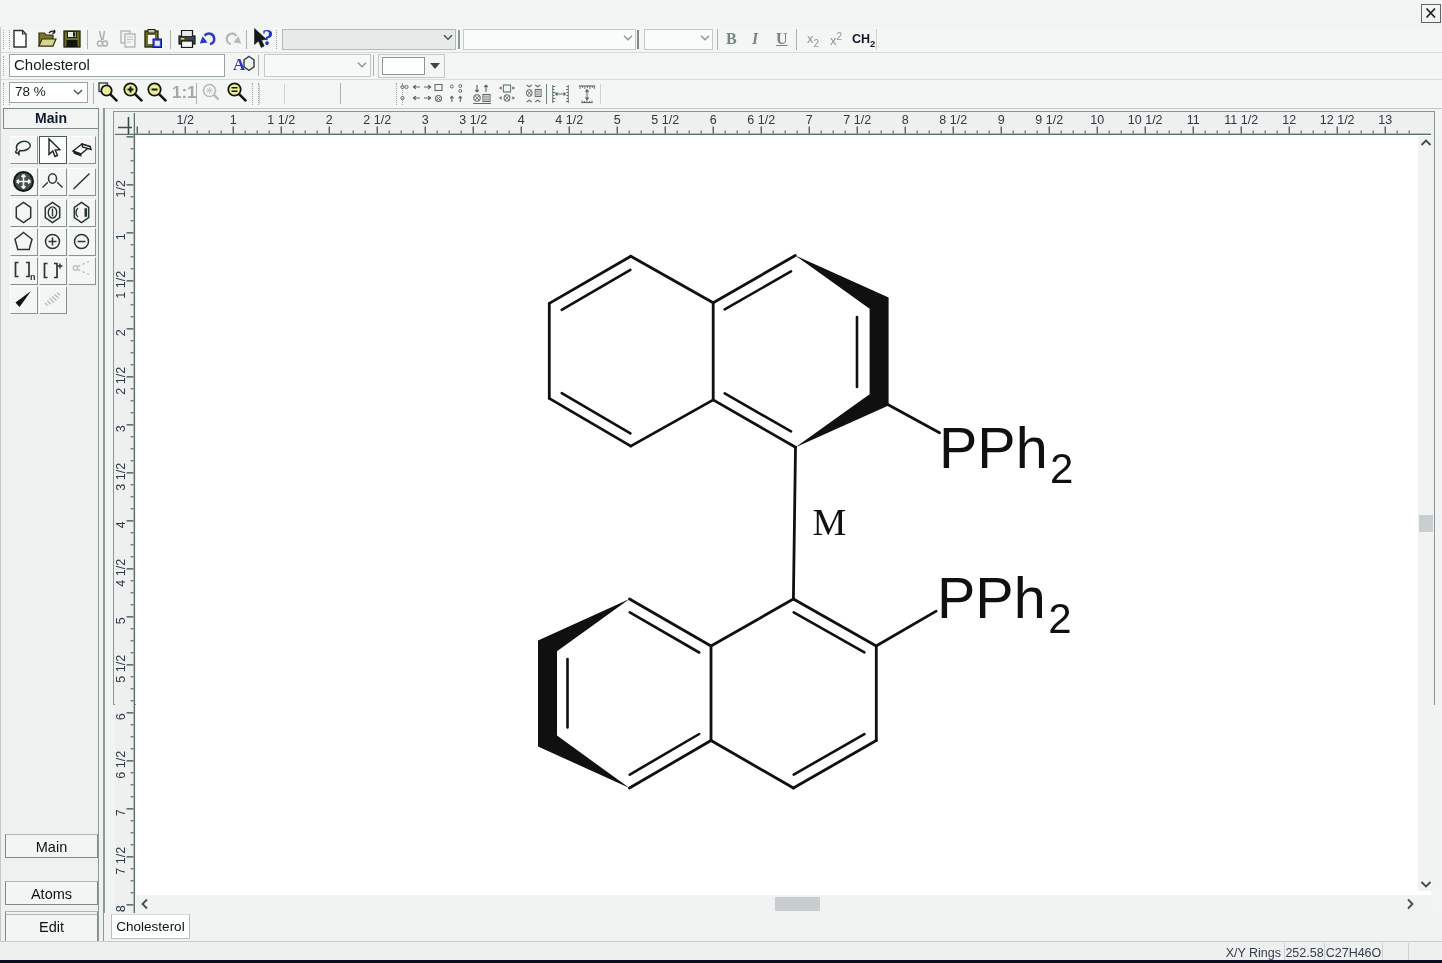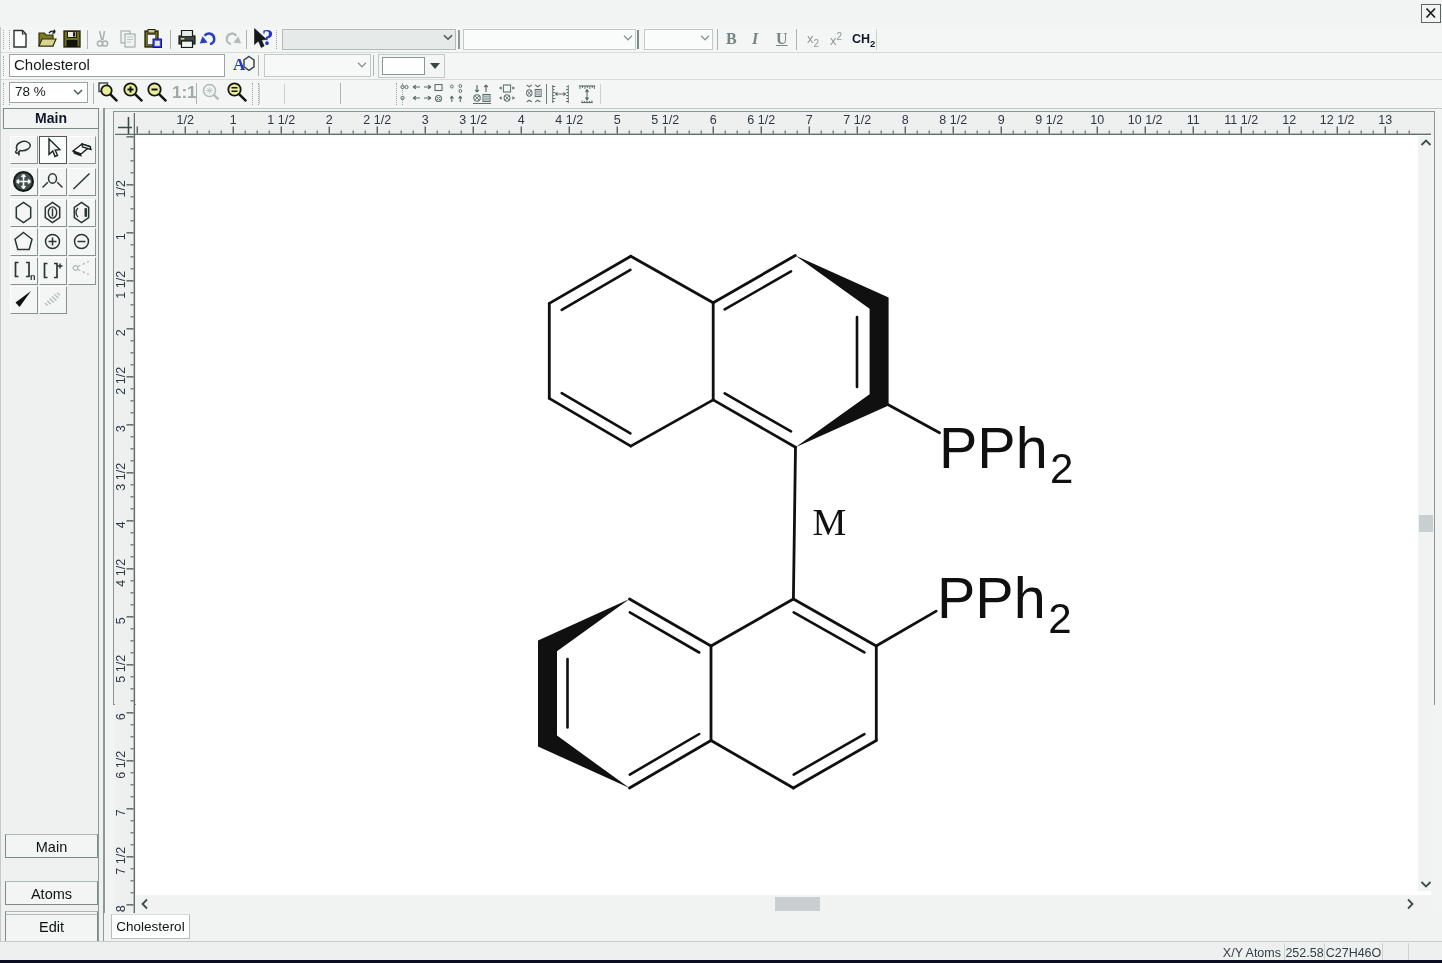--- a/index.html
+++ b/index.html
@@ -677,21 +677,21 @@
         </svg>
       <div class="abs" id="vthumb"></div>
     </div>
   </div>
 
   <div class="abs" id="tabbar">
     <div id="tab1">Cholesterol</div>
   </div>
 
   <div class="abs" id="status">
-    <div class="cell" style="left:1196px;width:85px;text-align:right;">X/Y Atoms</div>
+    <div class="cell" style="left:1196px;width:85px;text-align:right;">X/Y Rings</div>
     <div class="csep" style="left:1284px;"></div>
     <div class="cell" style="left:1285px;width:39px;text-align:center;">252.58</div>
     <div class="csep" style="left:1324px;"></div>
     <div class="cell" style="left:1325px;width:57px;text-align:center;">C27H46O</div>
     <div class="csep" style="left:1382px;"></div>
     <div class="csep" style="left:1408px;"></div>
   </div>
   <div class="abs" id="navy"></div>
   <div class="abs" style="left:0;top:27px;width:1px;height:914px;background:#c3c9c7;"></div>
 </div>

